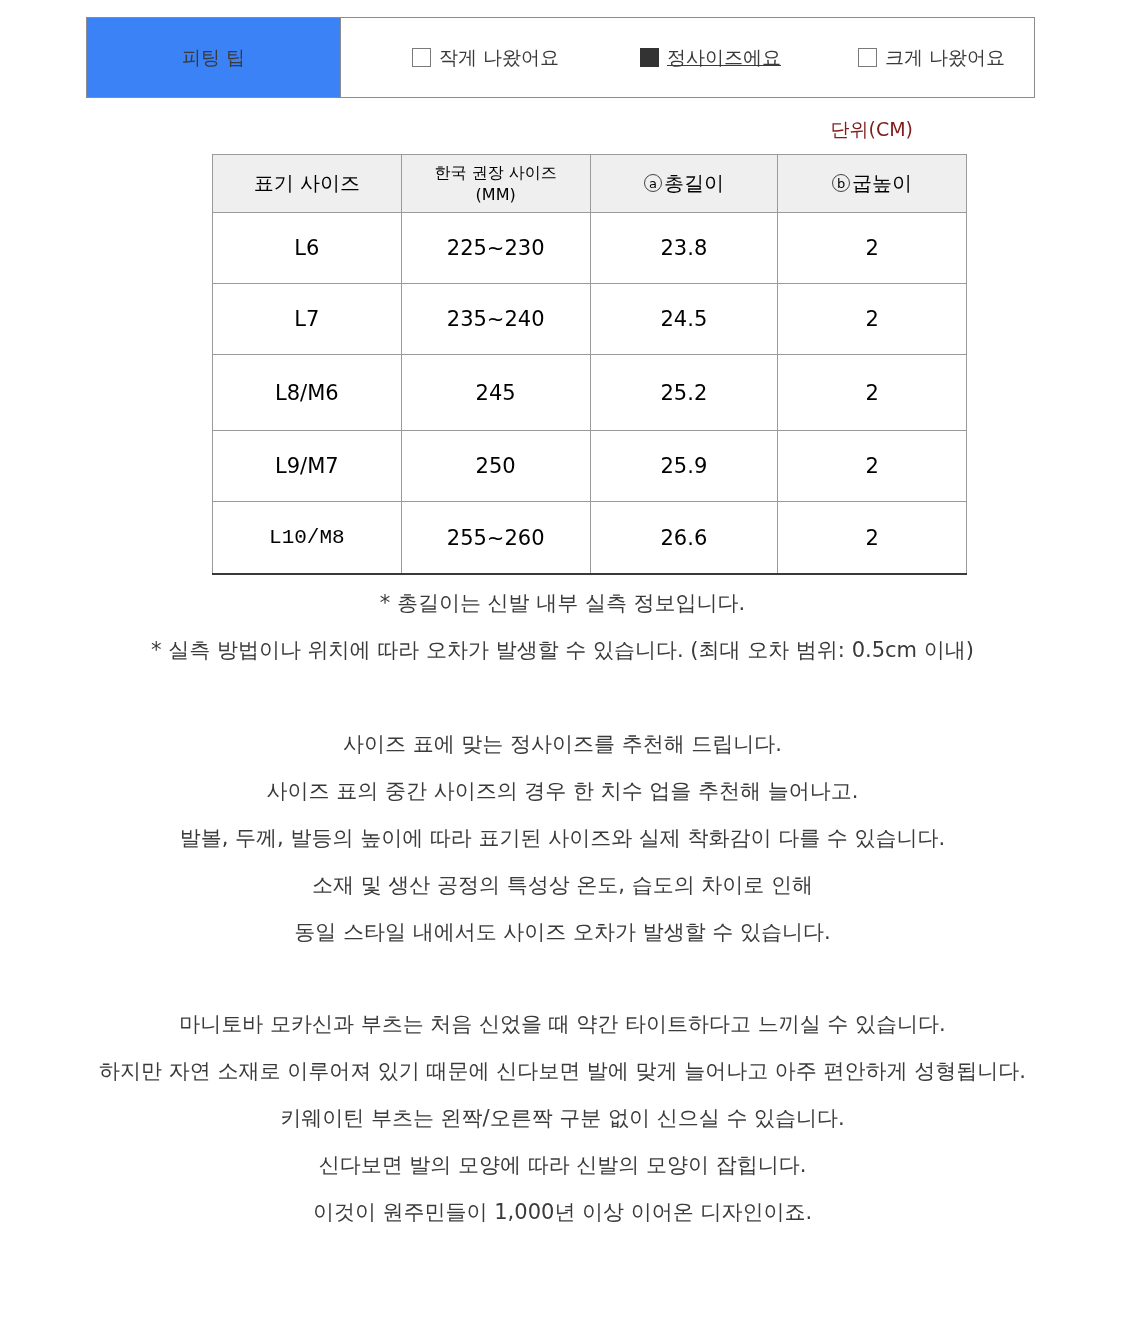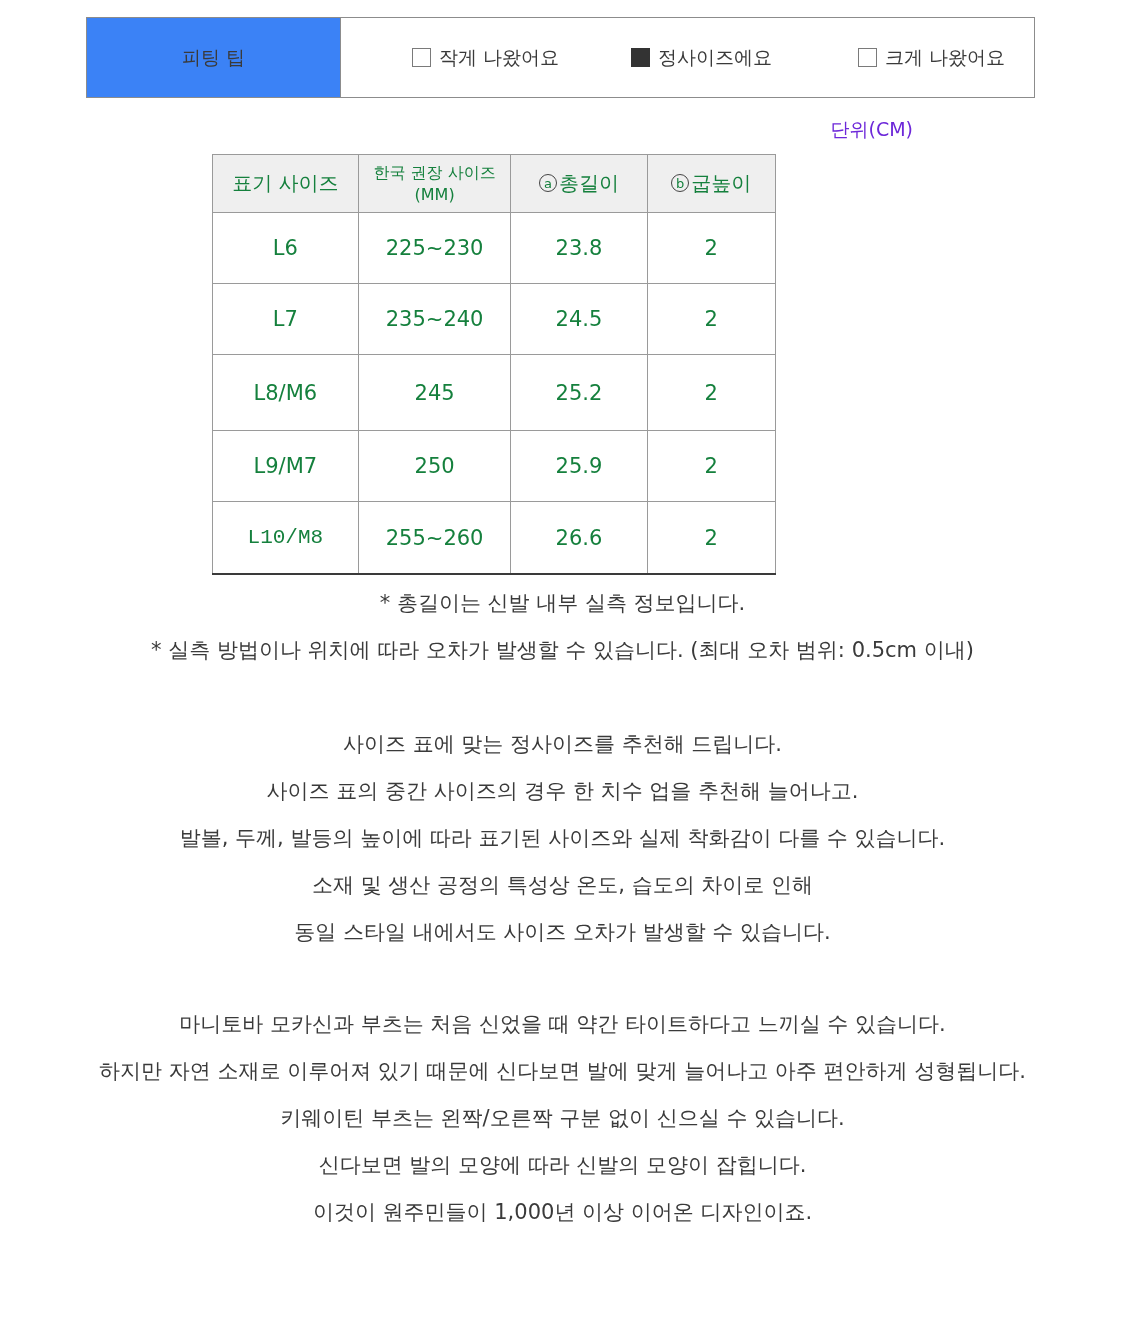--- a/index.html
+++ b/index.html
@@ -62,31 +62,31 @@
     }
     .checkbox.checked {
       background: #333333;
       border-color: #333333;
     }
     .unit-label {
       position: absolute;
       right: 212px;
       top: 117px;
       font-size: 19px;
-      color: #6d28d9;
+      color: #7f1d1d;
     }
     
     table.size-table {
       position: absolute;
       left: 212px;
       top: 154px;
-      width: 564px;
+      width: 755px;
       border-collapse: collapse;
       font-size: 21px;
-      color: #15803d;
+      color: #000000;
     }
     table.size-table th, table.size-table td {
       border: 1.5px solid #9a9a9a;
       text-align: center;
       font-weight: normal;
       padding: 0;
     }
     table.size-table th {
       background: #efefef;
       height: 57px;
@@ -138,21 +138,21 @@
 </head>
 <body>
 
 <div class="fit-box">
   <div class="fit-label">피팅 팁</div>
   <div class="fit-options">
     <div class="fit-option" style="left:55px;">
       <span class="checkbox"></span>
       <span>작게 나왔어요</span>
     </div>
-    <div class="fit-option" style="left:274px;">
+    <div class="fit-option" style="left:283px;text-decoration:underline;">
       <span class="checkbox checked"></span>
       <span>정사이즈에요</span>
     </div>
     <div class="fit-option" style="left:501px;">
       <span class="checkbox"></span>
       <span>크게 나왔어요</span>
     </div>
   </div>
 </div>
 

